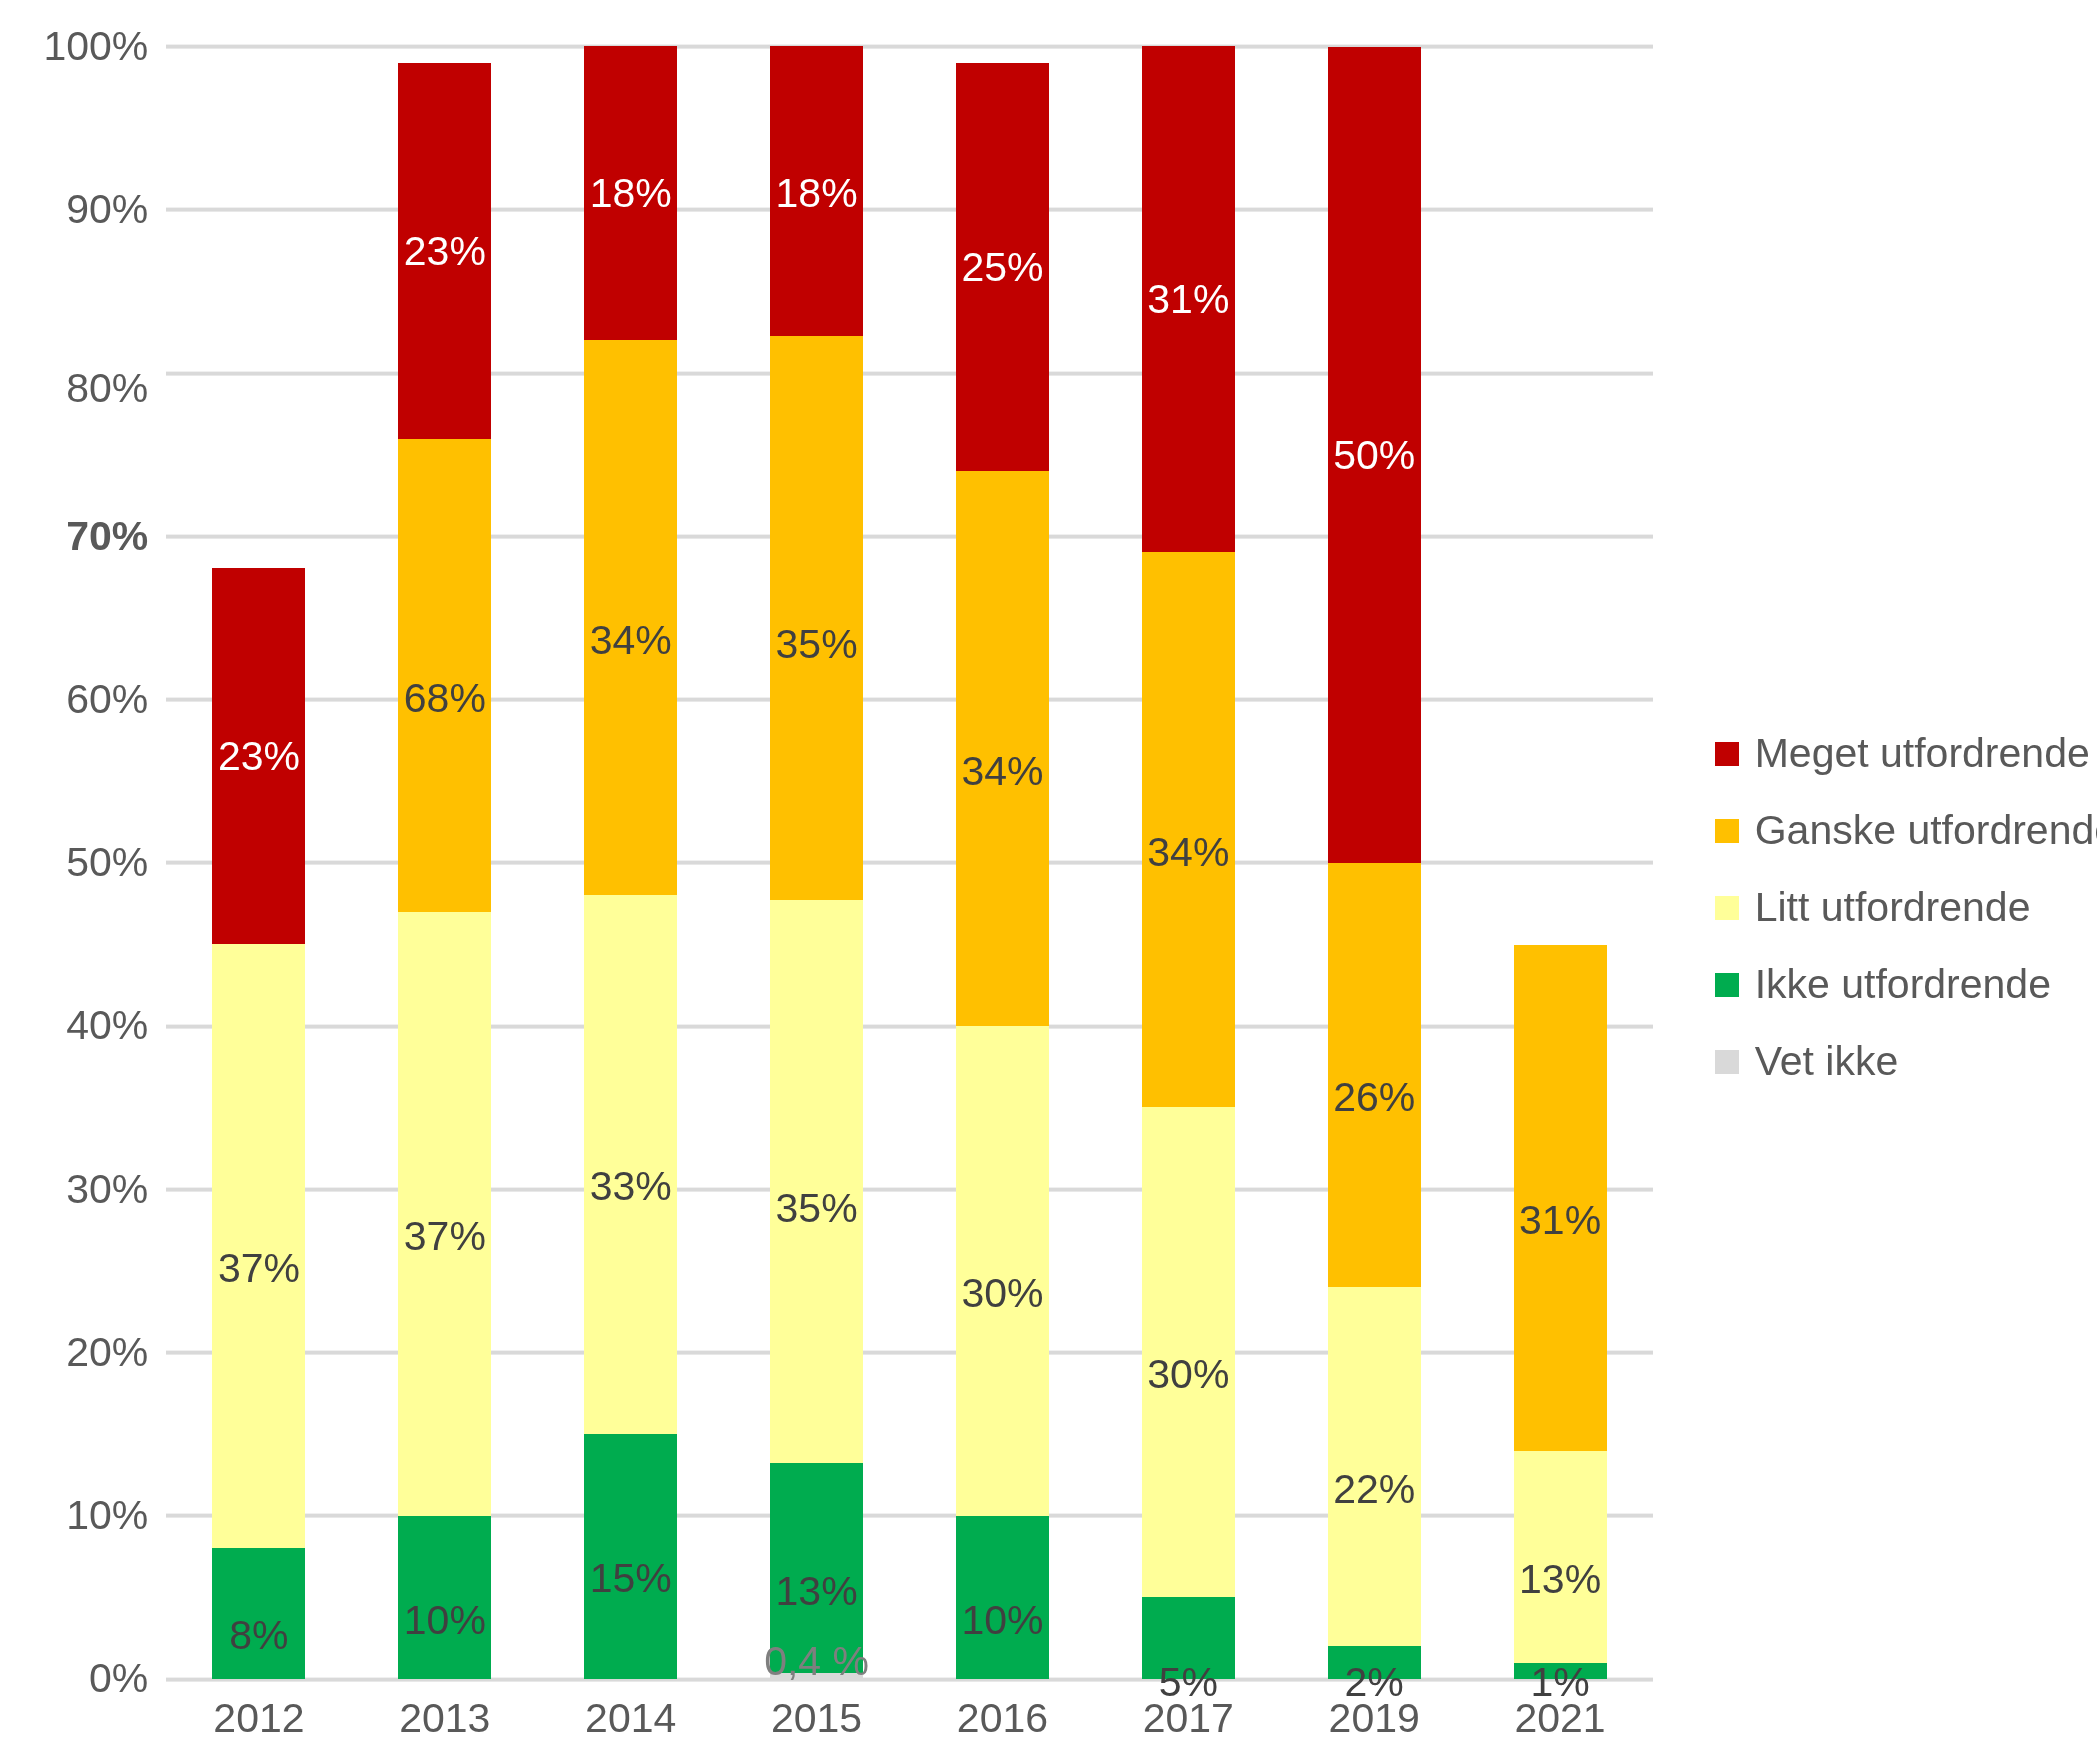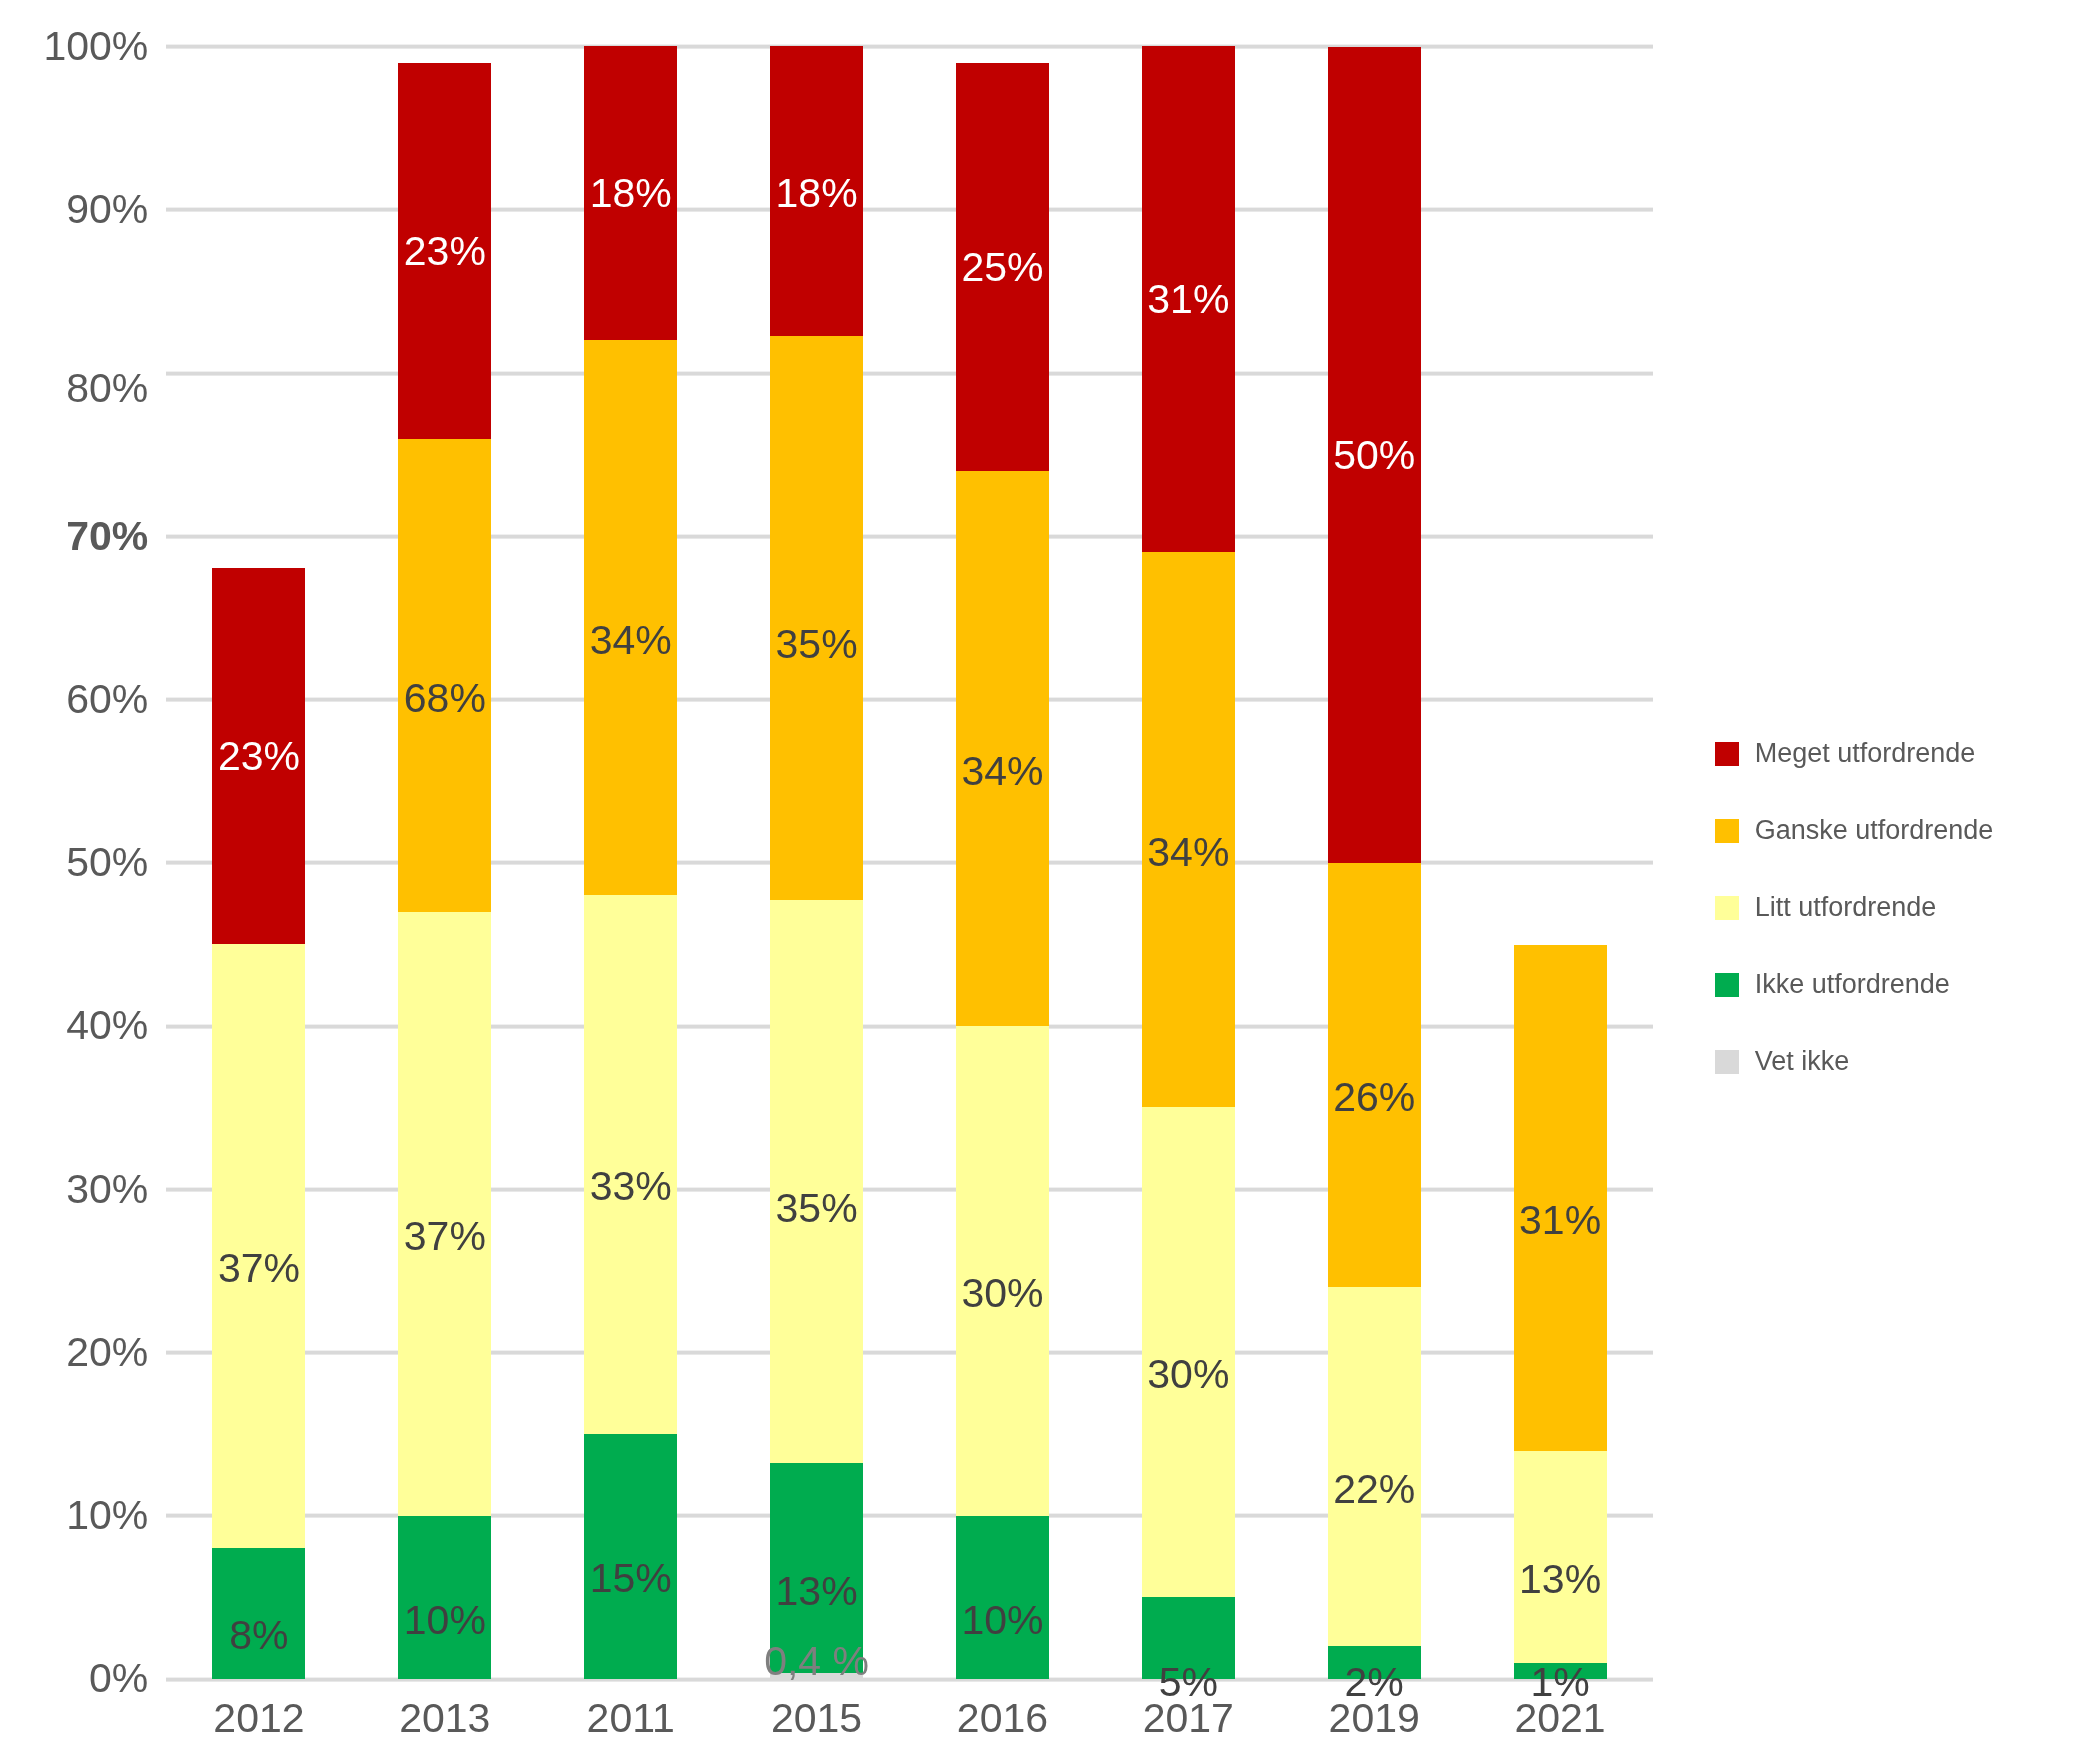--- a/index.html
+++ b/index.html
@@ -136,21 +136,21 @@
     align-items: center;
     height: 77px;
   }
   .legend-swatch {
     width: 24px;
     height: 24px;
     flex: 0 0 24px;
     margin-right: 15.7px;
   }
   .legend-label {
-    font-size: 27px;
+    font-size: 41px;
     color: #595959;
     white-space: nowrap;
     line-height: 1;
   }
 </style>
 </head>
 <body>
 
 <div id="chart-root">
 
@@ -307,21 +307,21 @@
               <span class="seg-label dark" style="top: -2.3px;">1%</span>
             </div>
           </div>
         </div>
       </div>
   </div>
 
   <div id="x-axis">
       <div class="x-tick">2012</div>
       <div class="x-tick">2013</div>
-      <div class="x-tick">2011</div>
+      <div class="x-tick">2014</div>
       <div class="x-tick">2015</div>
       <div class="x-tick">2016</div>
       <div class="x-tick">2017</div>
       <div class="x-tick">2019</div>
       <div class="x-tick">2021</div>
     </div>
 
   <div id="legend">
       <div class="legend-item">
         <span class="legend-swatch" style="background: rgb(192, 0, 0);"></span>

